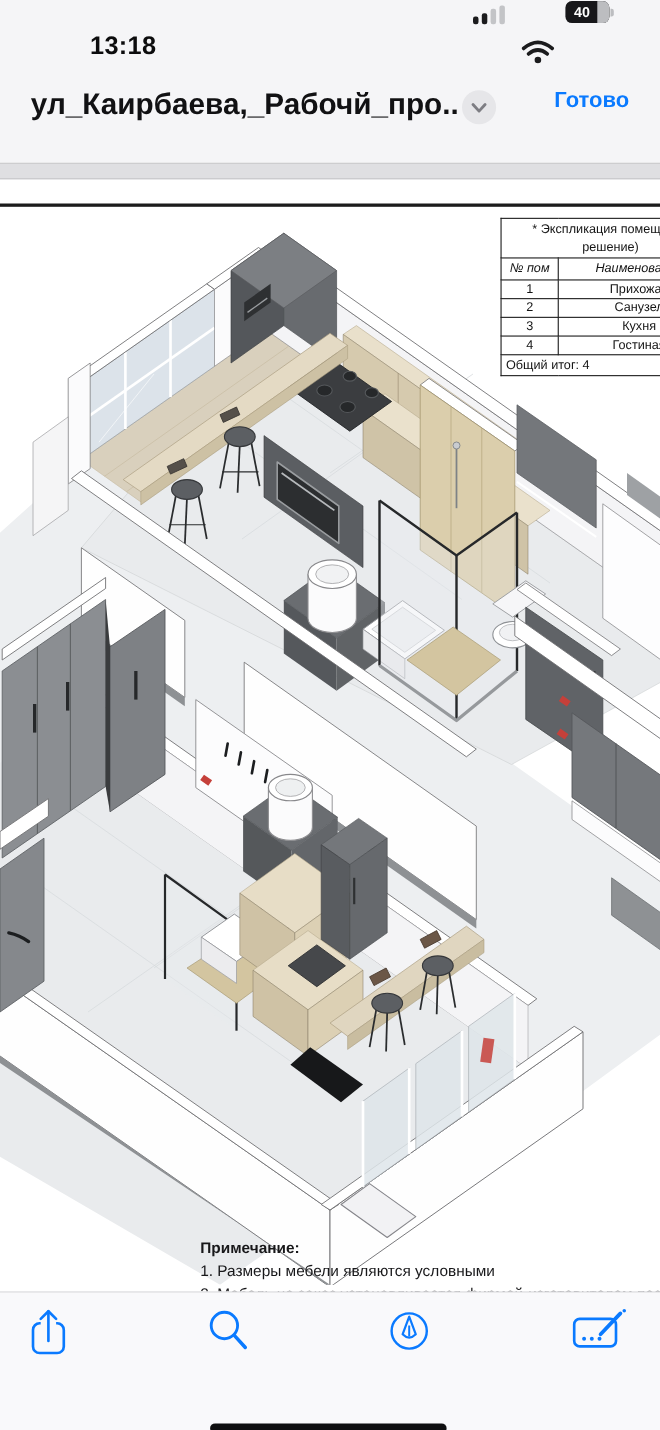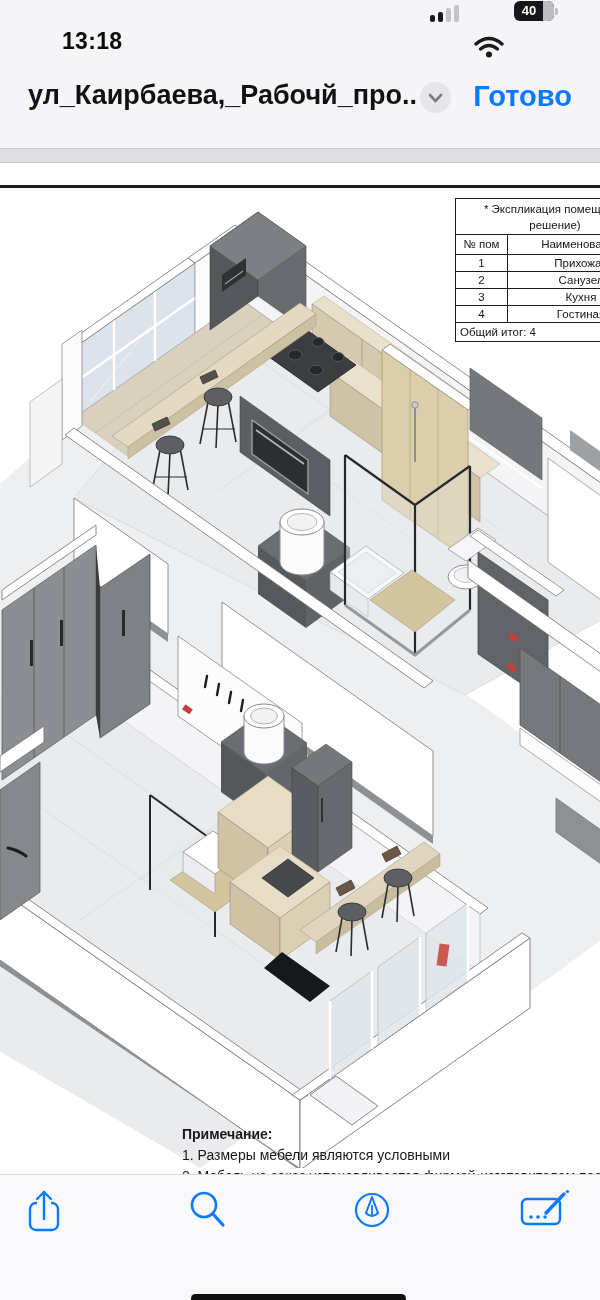--- a/index.html
+++ b/index.html
@@ -4,48 +4,48 @@
 <style>
   html,body{margin:0;padding:0;}
   body{
     width:600px;height:1300px;position:relative;overflow:hidden;
     background:#ffffff;font-family:"Liberation Sans",sans-serif;
     -webkit-font-smoothing:antialiased;
   }
   
   .chrome-top{position:absolute;left:0;top:0;width:600px;height:148px;background:#f5f5f7;z-index:5;}
   .statusbar{position:absolute;left:0;top:0;width:600px;height:62px;}
-  .status-time{position:absolute;left:62px;top:28px;width:100px;
+  .status-time{position:absolute;left:62px;top:28px;width:100px;text-align:center;
     font-size:23px;font-weight:700;color:#0c0c0d;letter-spacing:.3px;}
   .sig{position:absolute;right:136px;top:4px;width:34px;height:18px;}
   .sig i{position:absolute;bottom:0;width:5px;border-radius:2px;background:#1b1b1d;display:block;}
   .sig i:nth-child(1){left:0;height:7px;}
   .sig i:nth-child(2){left:8px;height:10px;}
   .sig i:nth-child(3){left:16px;height:14px;background:#c3c4c7;}
   .sig i:nth-child(4){left:24px;height:17px;background:#c3c4c7;}
   .wifi{position:absolute;right:100px;top:0px;}
   .batt{position:absolute;right:46px;top:1px;width:40px;height:20px;border-radius:6px;background:#17171a;overflow:hidden;}
   .batt .pct{position:absolute;left:0;top:0;width:30px;height:20px;color:#ffffff;font-size:13px;
     font-weight:700;text-align:center;line-height:20px;}
   .batt .rest{position:absolute;right:0;top:0;width:11px;height:20px;background:#bcbdc0;}
   .batt-tip{position:absolute;right:42px;top:8px;width:3px;height:7px;background:#bcbdc0;border-radius:0 2px 2px 0;}
   .titlebar{position:absolute;left:0;top:62px;width:600px;height:86px;}
   .doc-title{position:absolute;left:28px;top:18px;width:390px;font-size:27px;font-weight:600;color:#111113;
     white-space:nowrap;overflow:hidden;}
   .chev-btn{position:absolute;left:420px;top:20px;width:31px;height:31px;border-radius:50%;background:#e6e6e9;}
-  .done-btn{position:absolute;right:28px;top:18px;font-size:29px;font-weight:600;color:#0a7aff;}
+  .done-btn{position:absolute;right:28px;top:18px;font-size:20px;font-weight:600;color:#0a7aff;}
   .page-gap{position:absolute;left:0;top:148px;width:600px;height:15px;background:#dfdfe2;
     border-top:1px solid #cbcbce;border-bottom:1px solid #c6c6c9;z-index:5;box-sizing:border-box;}
   .sheet-rule{position:absolute;left:0;top:185px;width:600px;height:3px;background:#1c1c1c;z-index:4;}
   
   .legend{position:absolute;left:455px;top:198px;width:200px;z-index:6;border-collapse:collapse;
     background:#ffffff;font-size:11.5px;color:#141414;table-layout:fixed;}
   .legend td{border:1px solid #1b1b1b;text-align:center;padding:0;line-height:15px;overflow:hidden;white-space:nowrap;}
   .legend .ttl{height:35px;line-height:16px;font-size:11.5px;}
-  .legend .hdr td{height:19px;}
+  .legend .hdr td{height:19px;font-style:italic;}
   .legend .row td{height:16px;}
   .legend .ftr td{height:18px;text-align:left;padding-left:4px;}
   .legend col.c1{width:52px;}
   
   .note{position:absolute;left:182px;top:1124px;z-index:6;font-size:14px;color:#18181a;line-height:21px;white-space:nowrap;}
   .note .h{font-weight:700;}
   
   .plan{position:absolute;left:0;top:0;width:600px;height:1168px;z-index:1;}
   
   .toolbar{position:absolute;left:0;top:1174px;width:600px;height:126px;background:#f9f9fb;

